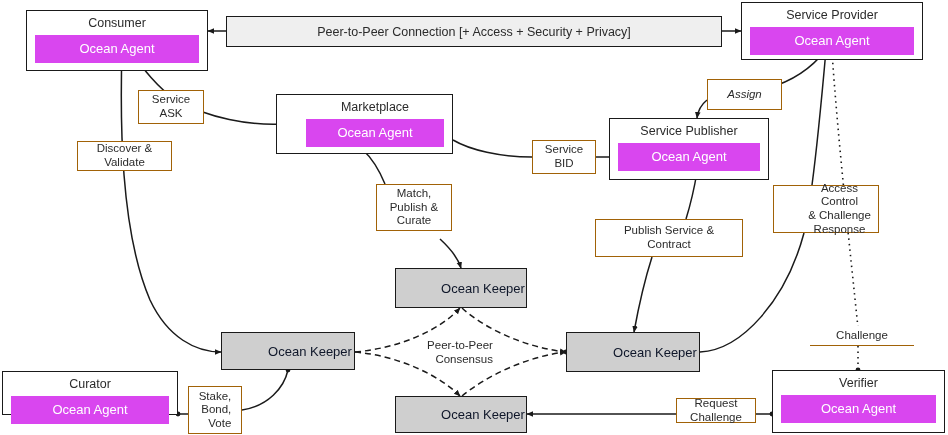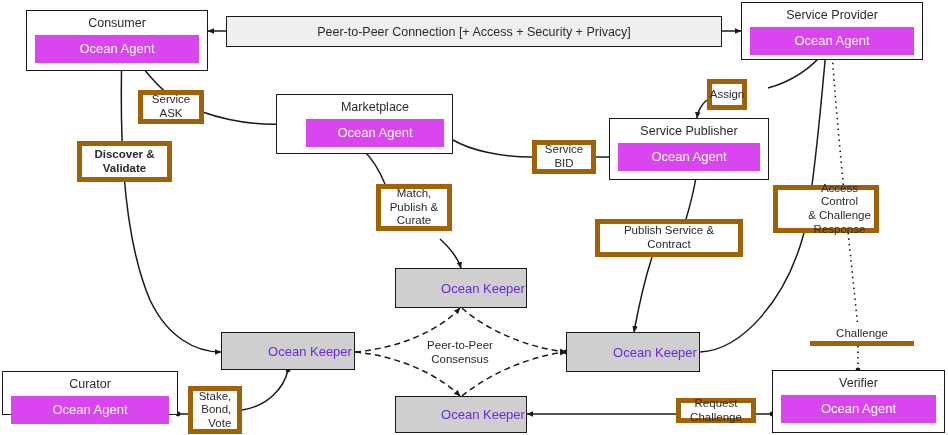--- a/index.html
+++ b/index.html
@@ -55,21 +55,21 @@
   }
   
   .keeper {
     position: absolute;
     box-sizing: border-box;
     background: #cfcfcf;
     border: 1.4px solid #1a1a1a;
     display: flex;
     align-items: center;
     justify-content: center;
-    color: #6d28d9;
+    color: #0f172a;
     font-size: 13px;
     z-index: 3;
     white-space: nowrap;
     padding-left: 44px;
   }
   
   .connbar {
     position: absolute;
     box-sizing: border-box;
     background: #efefef;
@@ -80,35 +80,36 @@
     color: #2b2b2b;
     font-size: 12.5px;
     z-index: 3;
     white-space: nowrap;
   }
   
   .edgelabel {
     position: absolute;
     box-sizing: border-box;
     background: #ffffff;
-    border: 5px solid #a16207;
+    border: 1px solid #a16207;
     color: #2b2b2b;
     font-size: 11.5px;
     line-height: 1.18;
     display: flex;
     align-items: center;
     justify-content: center;
     text-align: center;
     z-index: 4;
     padding: 1px 3px;
   }
   .edgelabel.plain {
     border: none;
     background: transparent;
     z-index: 4;
+    text-align: right;
   }
 </style>
 </head>
 <body>
 
 <div id="stage">
 
   <svg id="wires" viewBox="0 0 948 435" xmlns="http://www.w3.org/2000/svg">
     <defs>
       <marker id="arrow" markerWidth="7" markerHeight="7" refX="6" refY="3.2" orient="auto" markerUnits="userSpaceOnUse">
@@ -195,24 +196,24 @@
   </div>
 
   <div class="keeper" style="left:395px; top:268px; width:132px; height:40px;">Ocean Keeper</div>
   <div class="keeper" style="left:221px; top:332px; width:134px; height:38px;">Ocean Keeper</div>
   <div class="keeper" style="left:566px; top:332px; width:134px; height:40px;">Ocean Keeper</div>
   <div class="keeper" style="left:395px; top:396px; width:132px; height:37px;">Ocean Keeper</div>
 
   <div class="connbar" style="left:226px; top:16px; width:496px; height:31px;">Peer-to-Peer Connection [+ Access + Security + Privacy]</div>
 
   <div class="edgelabel" style="left:138px; top:90px; width:66px; height:34px;">Service<br>ASK</div>
-  <div class="edgelabel" style="left:77px; top:141px; width:95px; height:41px;font-weight:bold;">Discover &amp;<br>Validate</div>
+  <div class="edgelabel" style="left:77px; top:141px; width:95px; height:30px;">Discover &amp;<br>Validate</div>
   <div class="edgelabel" style="left:376px; top:184px; width:76px; height:47px;">Match,<br>Publish &amp;<br>Curate</div>
   <div class="edgelabel" style="left:532px; top:140px; width:64px; height:34px;">Service<br>BID</div>
-  <div class="edgelabel" style="left:707px; top:79px; width:40px; height:31px;">Assign</div>
+  <div class="edgelabel" style="left:707px; top:79px; width:75px; height:31px;font-style:italic;">Assign</div>
   <div class="edgelabel" style="left:595px; top:219px; width:148px; height:38px;">Publish Service &amp;<br>Contract</div>
   <div class="edgelabel" style="left:773px; top:185px; width:106px; height:48px;padding-left:30px;">Access Control<br>&amp; Challenge<br>Response</div>
   <div class="edgelabel" style="left:810px; top:326px; width:104px; height:20px; border-top:none; border-left:none; border-right:none;">Challenge</div>
   <div class="edgelabel plain" style="left:412px; top:339px; width:96px; height:28px;">Peer-to-Peer<br>Consensus</div>
   <div class="edgelabel" style="left:188px; top:386px; width:54px; height:48px;text-align:right;">Stake,<br>Bond,<br>Vote</div>
   <div class="edgelabel" style="left:676px; top:398px; width:80px; height:25px;">Request<br>Challenge</div>
 
 </div>
 
 </body></html>

